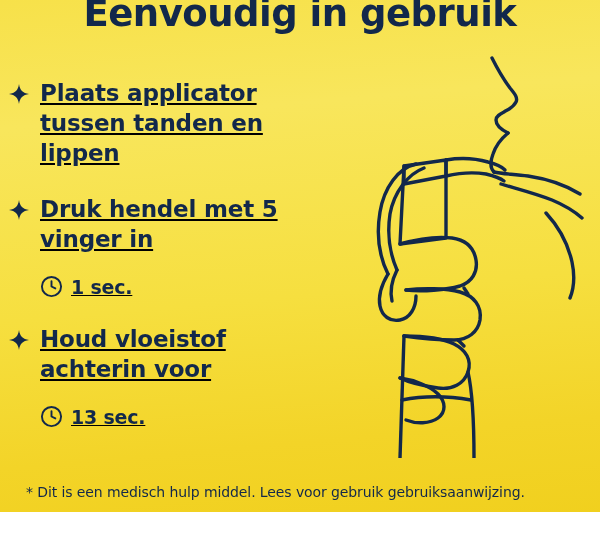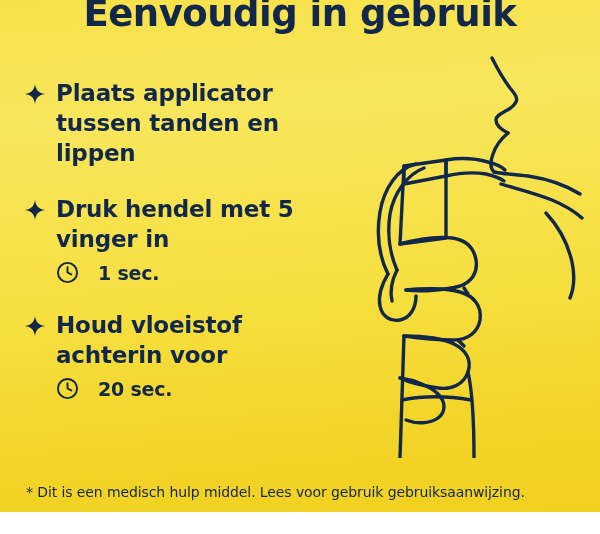--- a/index.html
+++ b/index.html
@@ -32,22 +32,23 @@
     font-size: 37px;
     font-weight: bold;
     letter-spacing: -0.5px;
     line-height: 48px;
     white-space: nowrap;
   }
   
   #steps {
     position: absolute;
     top: 78px;
-    left: 24px;
+    left: 8px;
     width: 300px;
+    text-decoration: underline;
   }
   .step {
     position: relative;
     margin-bottom: 26px;
     padding-left: 32px;
   }
   .spark {
     position: absolute;
     left: 0;
     top: 5px;
@@ -59,22 +60,22 @@
   .step-text {
     color: #12284b;
     font-size: 23px;
     font-weight: bold;
     line-height: 30px;
     letter-spacing: -0.2px;
   }
   .timing {
     display: flex;
     align-items: center;
-    margin-top: 7px;
-    gap: 19px;
+    margin-top: 21px;
+    gap: 8px;
   }
   .clock {
     width: 23px;
     height: 23px;
     flex: 0 0 23px;
   }
   .clock svg { display: block; }
   .timing-label {
     color: #12284b;
     font-size: 19px;
@@ -152,21 +153,21 @@
         </svg>
       </span>
       <div class="step-text">Houd vloeistof achterin voor</div>
       <div class="timing">
         <span class="clock">
           <svg viewBox="0 0 24 24" width="23" height="23" aria-hidden="true">
             <circle cx="12" cy="12" r="10" fill="none" stroke="#12284b" stroke-width="2"></circle>
             <path d="M12 6.5 L12 12 L16 14" fill="none" stroke="#12284b" stroke-width="2" stroke-linecap="round" stroke-linejoin="round"></path>
           </svg>
         </span>
-        <span class="timing-label">20 sec.</span>
+        <span class="timing-label">13 sec.</span>
       </div>
     </div>
 
   </div>
 
   <div id="illustration">
     <svg viewBox="0 0 300 410" width="300" height="410" aria-hidden="true">
       <g fill="none" stroke="#12284b" stroke-width="3.4" stroke-linecap="round" stroke-linejoin="round">
 
         <path d="M196 10 C202 22 208 32 214 40 C219 46 222 50 220 54 C217 60 211 62 208 64 C204 66 200 68 200 72 C200 78 206 82 212 85"></path>

